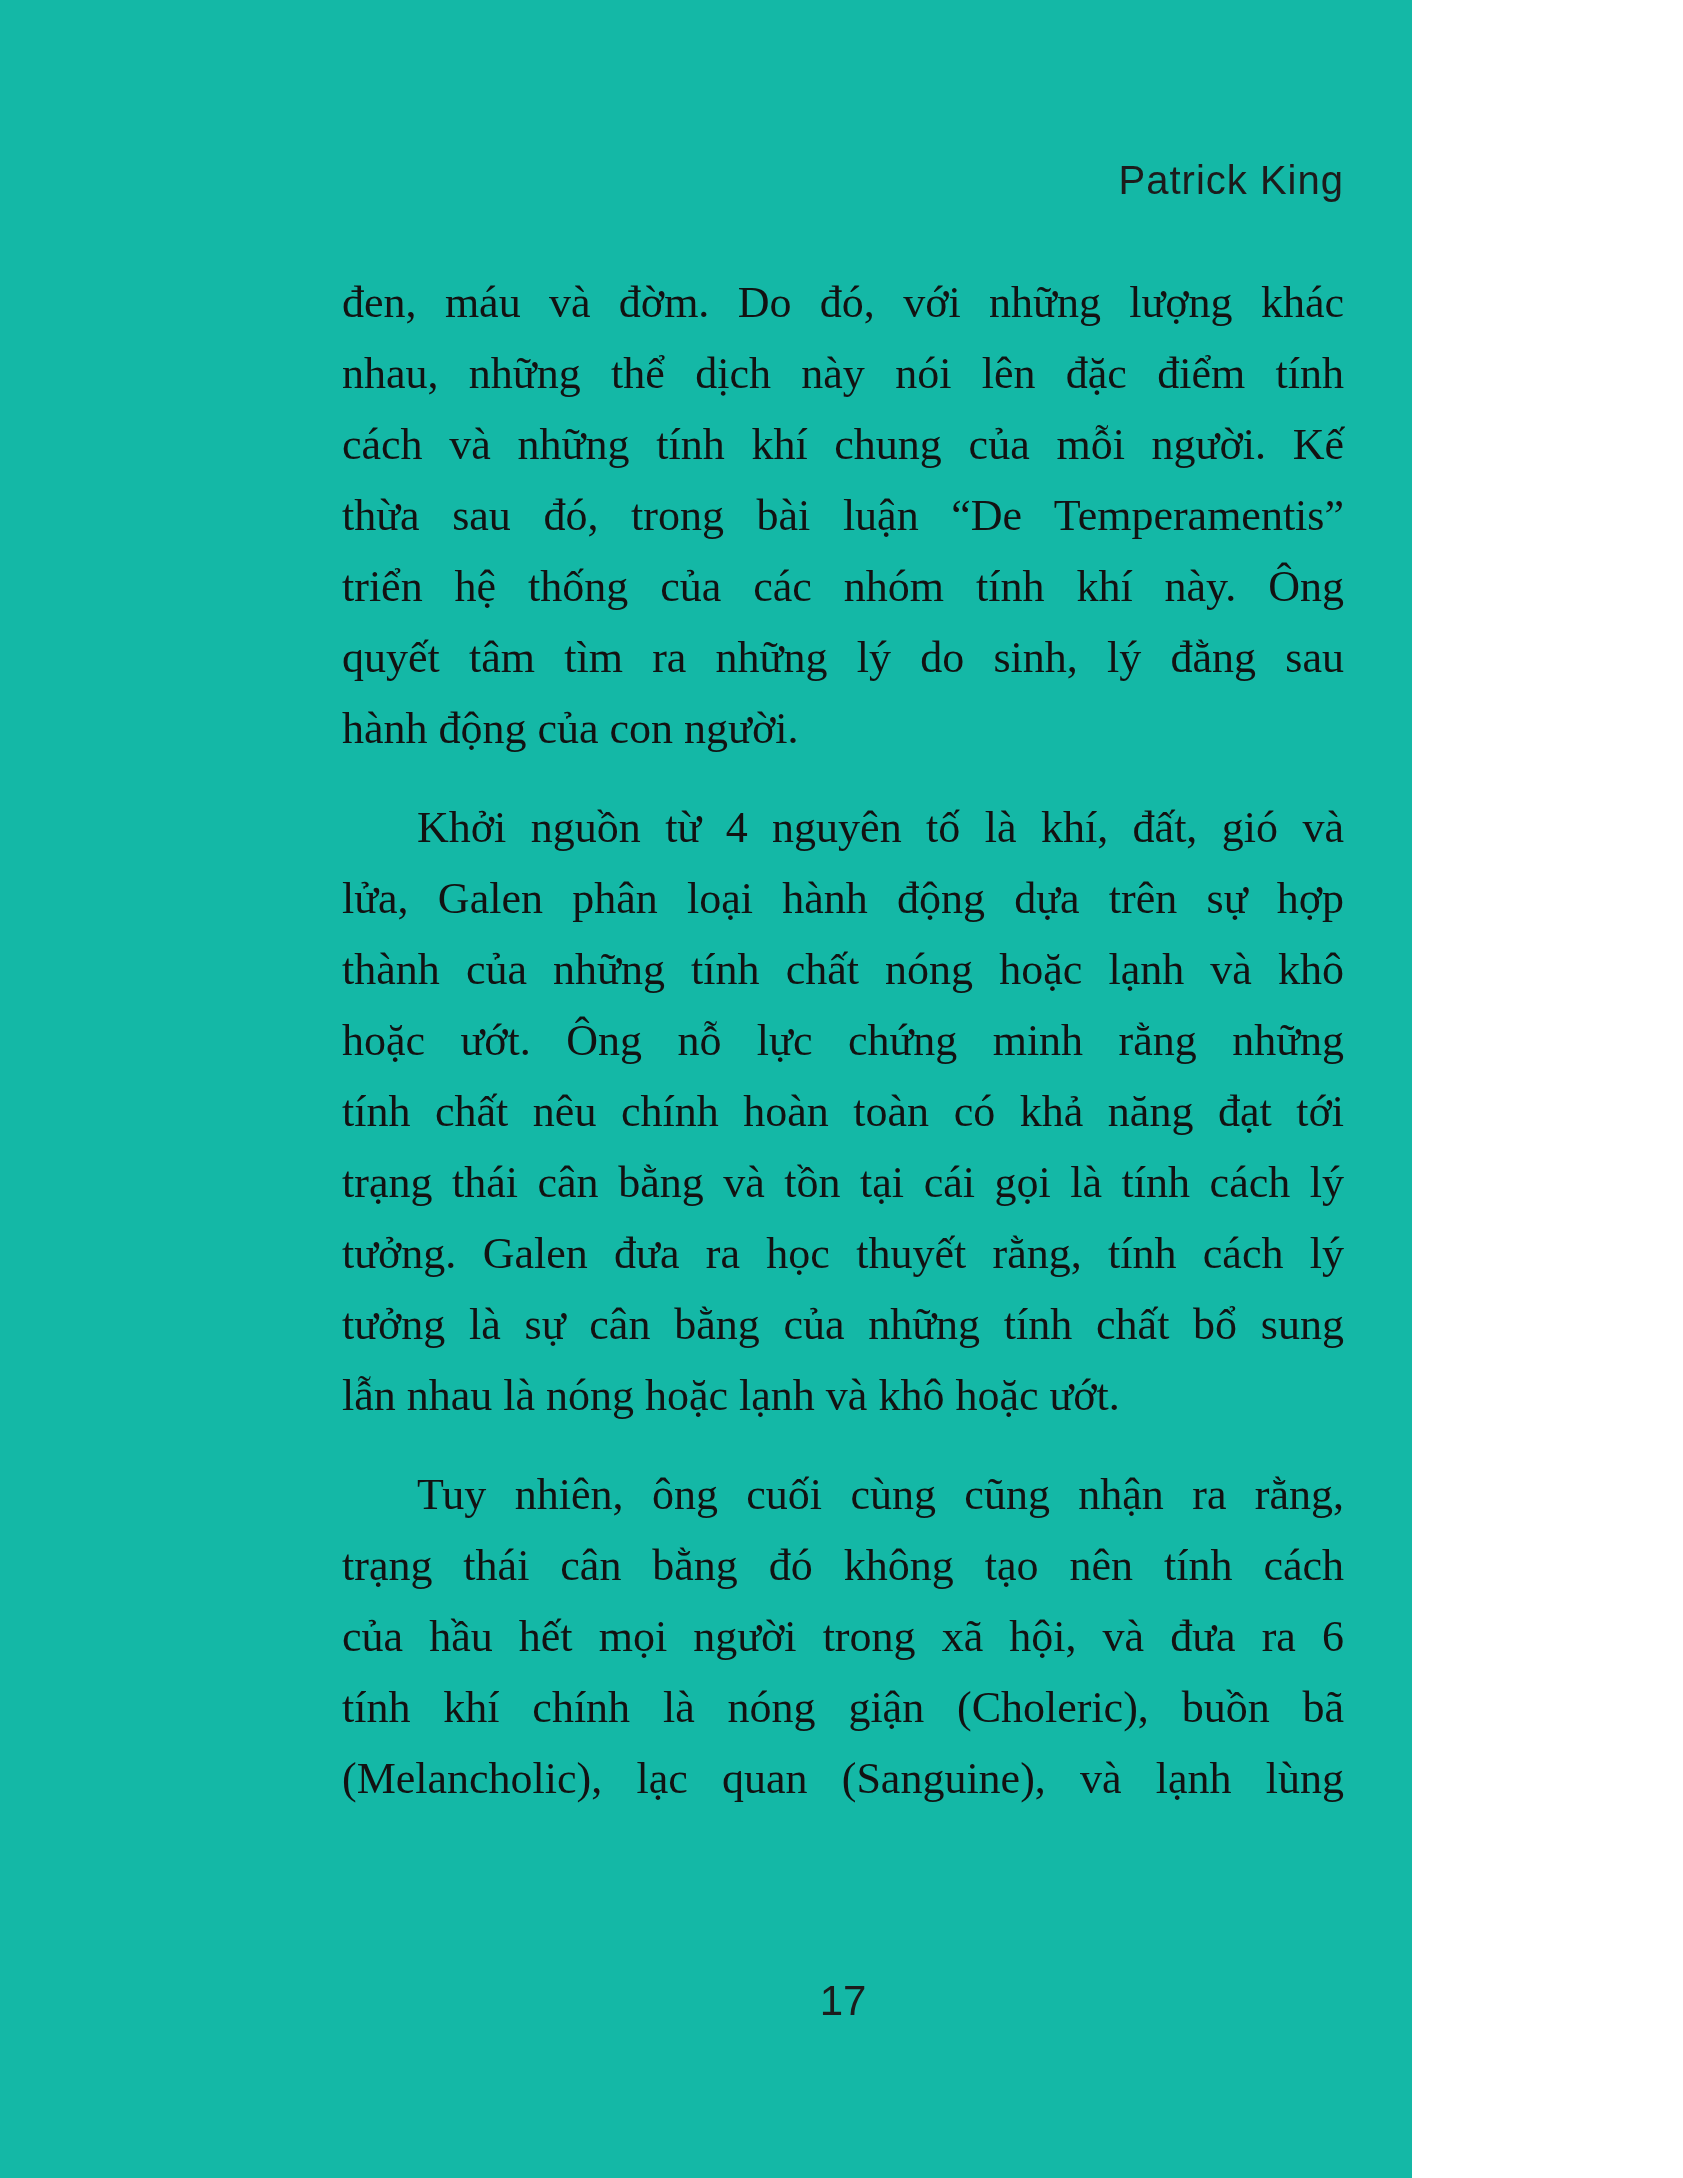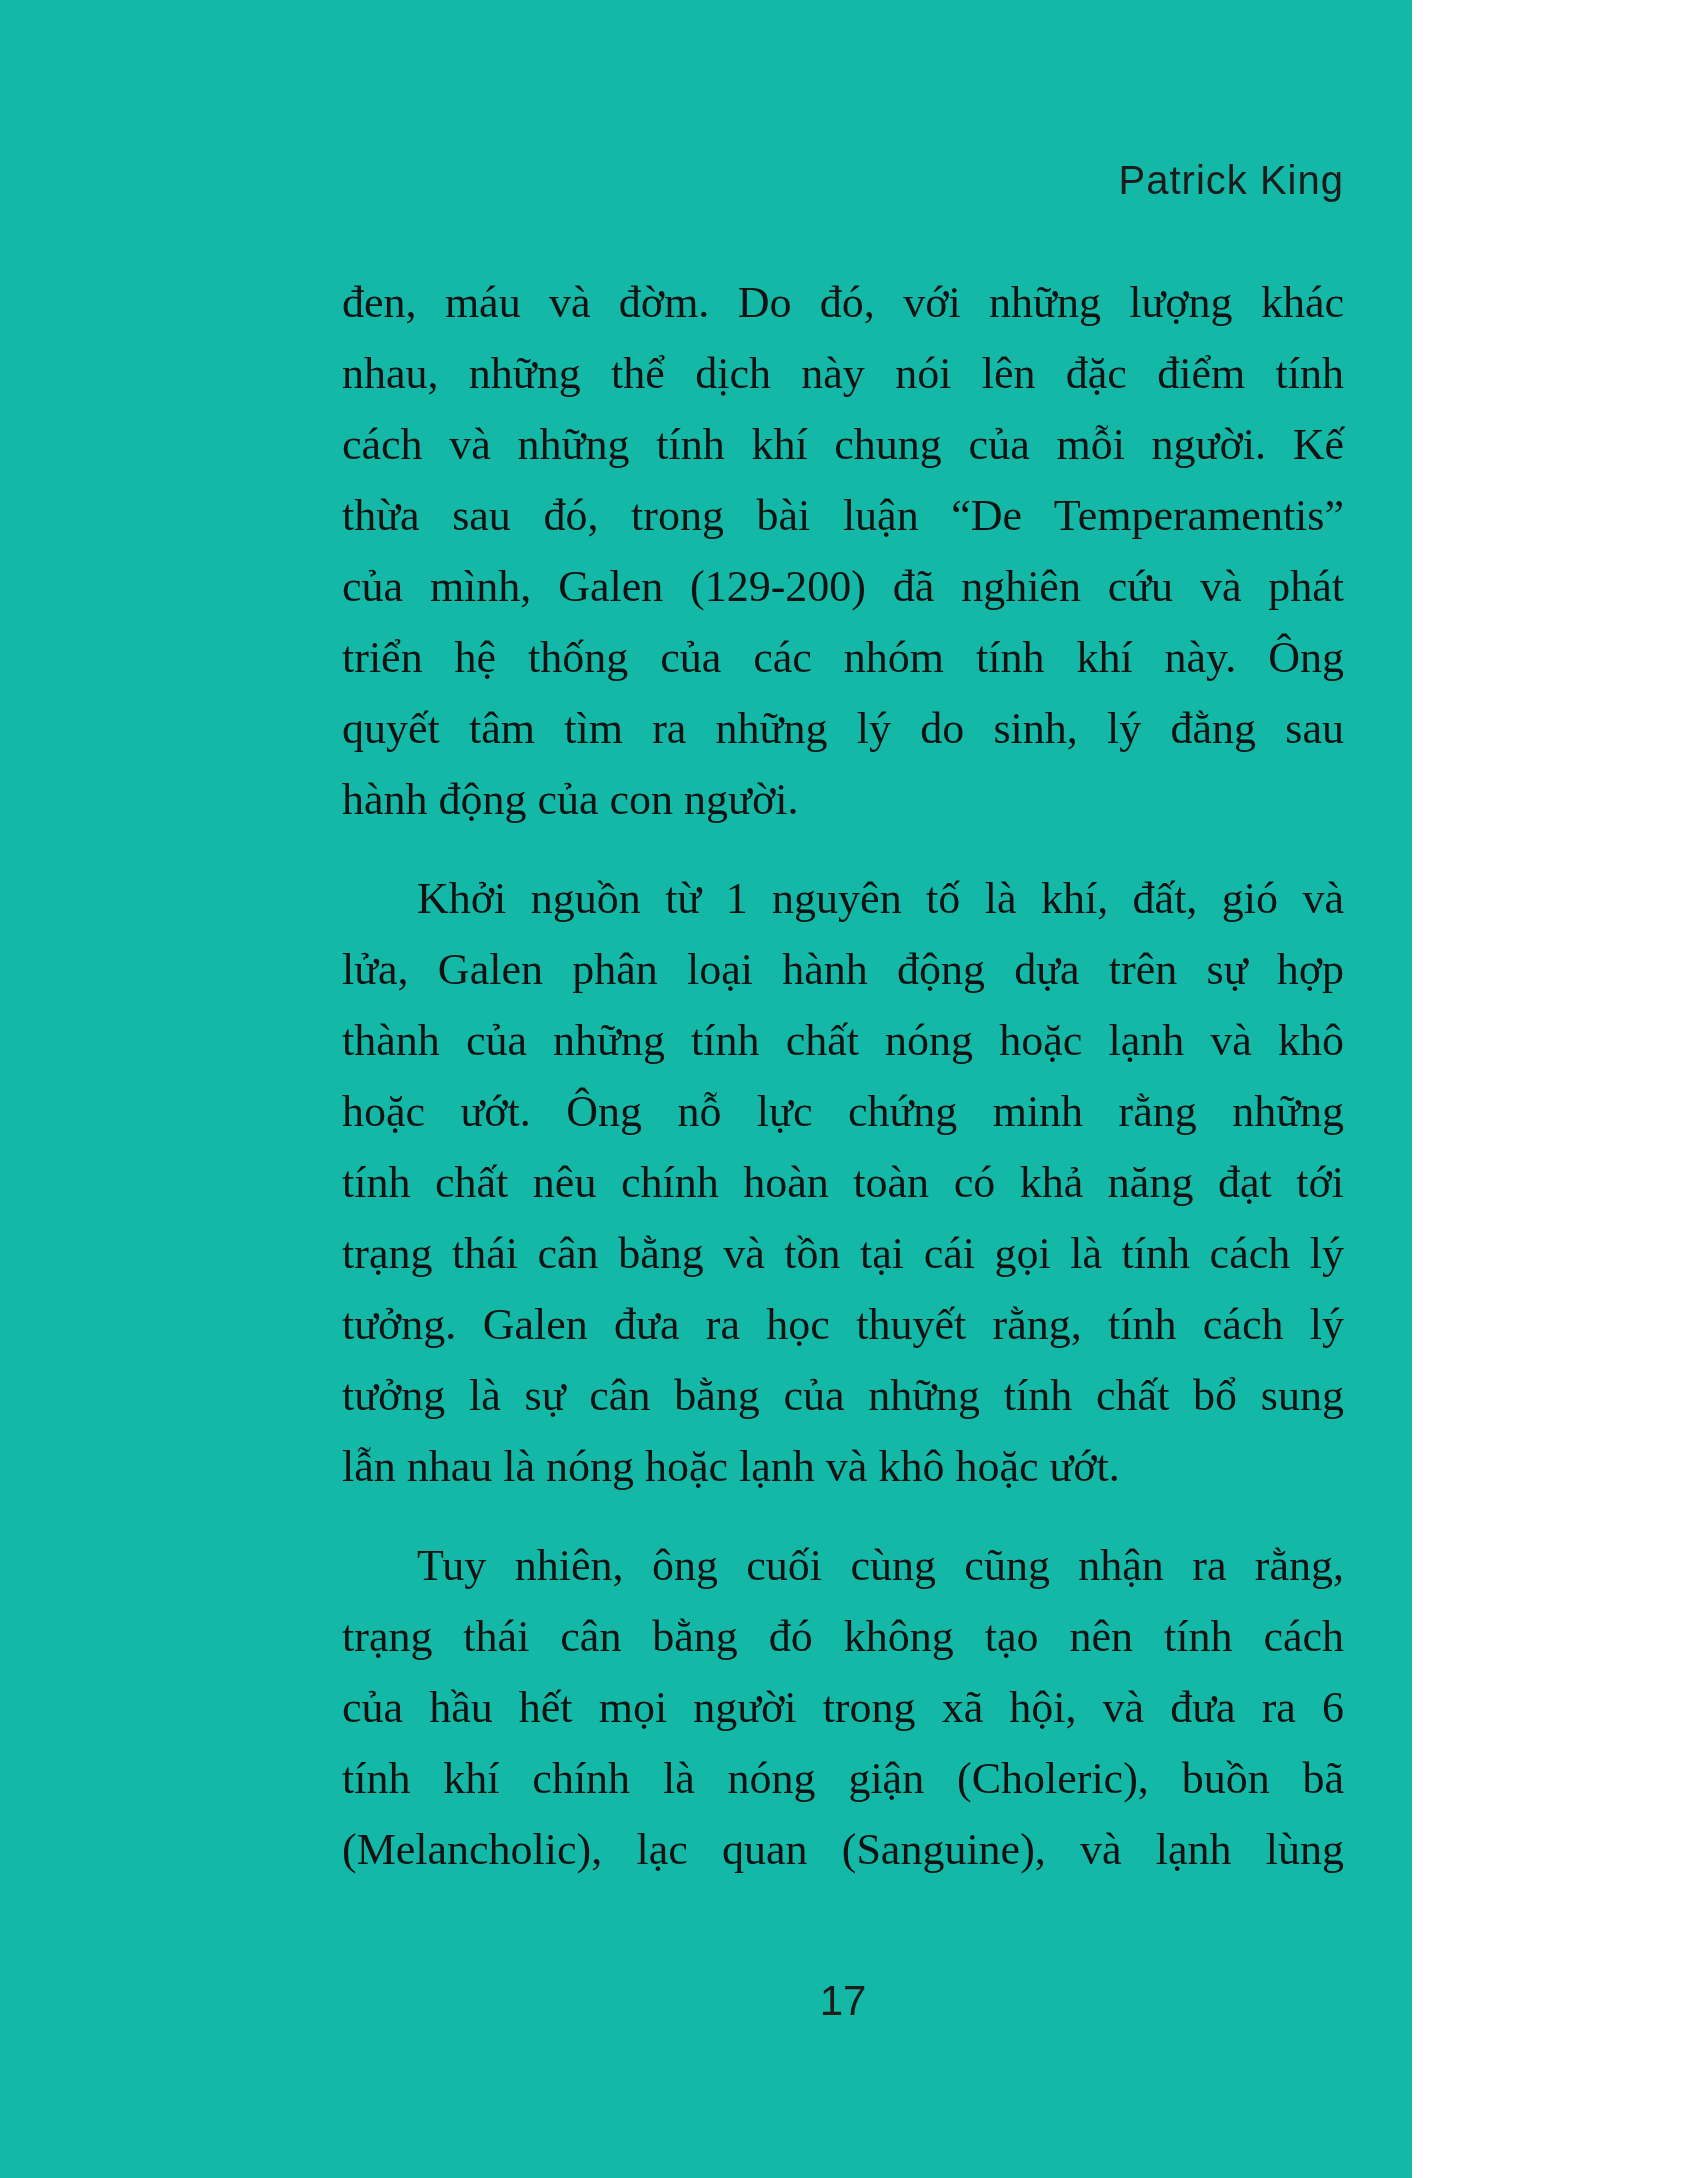--- a/index.html
+++ b/index.html
@@ -71,27 +71,26 @@
 <div class="page">
 
   <div class="running-header">Patrick King</div>
 
   <div class="body-text">
       <div class="paragraph">
         <div class="line">đen, máu và đờm. Do đó, với những lượng khác</div>
         <div class="line">nhau, những thể dịch này nói lên đặc điểm tính</div>
         <div class="line">cách và những tính khí chung của mỗi người. Kế</div>
         <div class="line">thừa sau đó, trong bài luận “De Temperamentis”</div>
-        <div class="line">của mình, Galen (129-200) đã nghiên cứu và phát</div>
         <div class="line">triển hệ thống của các nhóm tính khí này. Ông</div>
         <div class="line">quyết tâm tìm ra những lý do sinh, lý đằng sau</div>
         <div class="line last-left">hành động của con người.</div>
       </div>
       <div class="paragraph">
-        <div class="line indented">Khởi nguồn từ 1 nguyên tố là khí, đất, gió và</div>
+        <div class="line indented">Khởi nguồn từ 4 nguyên tố là khí, đất, gió và</div>
         <div class="line">lửa, Galen phân loại hành động dựa trên sự hợp</div>
         <div class="line">thành của những tính chất nóng hoặc lạnh và khô</div>
         <div class="line">hoặc ướt. Ông nỗ lực chứng minh rằng những</div>
         <div class="line">tính chất nêu chính hoàn toàn có khả năng đạt tới</div>
         <div class="line">trạng thái cân bằng và tồn tại cái gọi là tính cách lý</div>
         <div class="line">tưởng. Galen đưa ra học thuyết rằng, tính cách lý</div>
         <div class="line">tưởng là sự cân bằng của những tính chất bổ sung</div>
         <div class="line last-left">lẫn nhau là nóng hoặc lạnh và khô hoặc ướt.</div>
       </div>
       <div class="paragraph">

